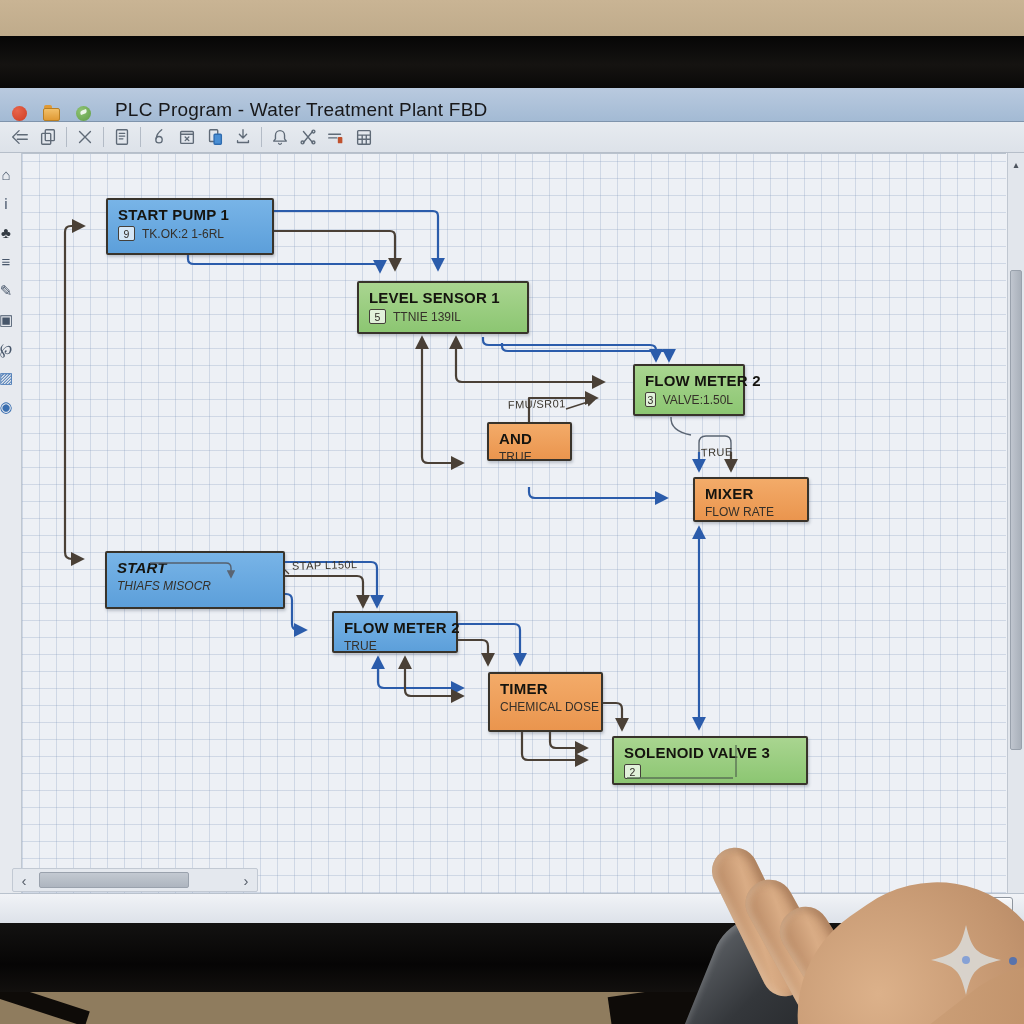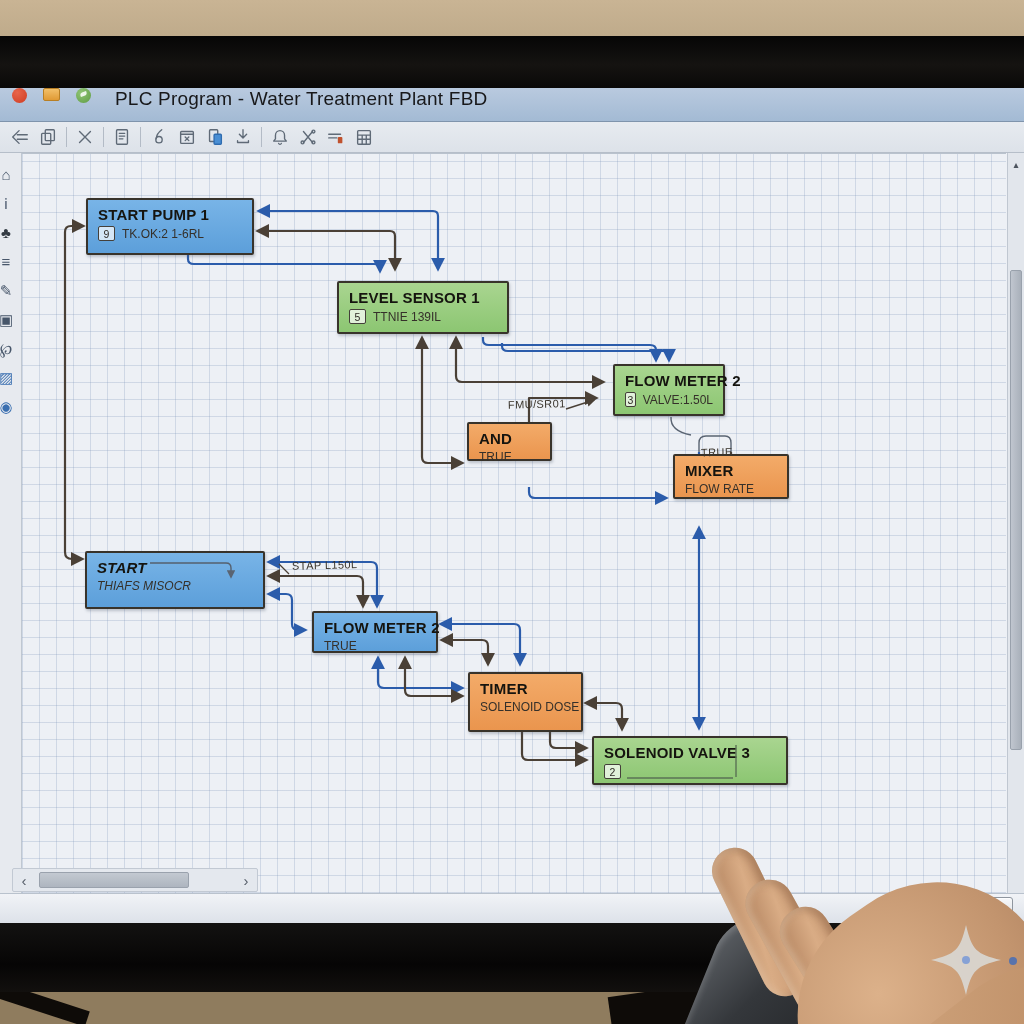--- a/index.html
+++ b/index.html
@@ -18,21 +18,21 @@
           background:linear-gradient(90deg,#8f7c5e 0 60%,#746149 66%,#3a2e22 70%,#241c15 84%,#6b5742); }
   .desk-leg { position:absolute; background:#0e0b08; z-index:3; }
   .leg1 { left:-20px; top:994px; width:110px; height:16px; transform:rotate(18deg); }
   .leg2 { left:610px; top:990px; width:100px; height:40px; transform:rotate(-8deg); }
   .leg3 { left:862px; top:996px; width:180px; height:14px; transform:rotate(12deg); }
 
   
   .screen { position:absolute; left:0; top:88px; width:1024px; height:835px; z-index:2; background:#edf0f5; }
   .titlebar { position:absolute; left:0; top:88px; width:1024px; height:34px; z-index:7;
           background:linear-gradient(180deg,#b9cadf,#a3bad4); border-bottom:1px solid #7f94ac;
-          display:flex; align-items:flex-start; }
+          display:flex; align-items:flex-end; }
   .tl-dot { width:15px; height:15px; border-radius:50%; margin-left:12px; }
   .tl-red { background:radial-gradient(circle at 35% 30%,#e8654b,#cf3c22); }
   .tl-folder { width:17px; height:13px; margin-left:16px; border-radius:2px; position:relative;
           background:linear-gradient(180deg,#f2c069,#e09a35); border:1px solid #b87f24; }
   .tl-folder::before { content:""; position:absolute; left:0; top:-4px; width:8px; height:3px;
           background:#e09a35; border-radius:2px 2px 0 0; }
   .tl-app { margin-left:16px; background:radial-gradient(circle at 35% 32%,#8fc474,#5f9c44);
           position:relative; }
   .tl-app::after { content:""; position:absolute; left:4px; top:4px; width:7px; height:4px;
           background:rgba(255,255,255,.85); border-radius:4px 1px 4px 1px; transform:rotate(-20deg); }
@@ -58,21 +58,21 @@
           background:
             repeating-linear-gradient(0deg, rgba(122,146,183,.26) 0 1px, transparent 1px 17px),
             repeating-linear-gradient(90deg, rgba(122,146,183,.26) 0 1px, transparent 1px 17px),
             #edf0f5;
           border-top:1px solid #b9c2cd; }
   svg.wires { position:absolute; left:0; top:0; width:1024px; height:1024px; z-index:3; pointer-events:none; }
   .blocks-layer { position:absolute; left:0; top:0; width:1024px; height:1024px; z-index:4; pointer-events:none; }
   .labels-layer { position:absolute; left:0; top:0; width:1024px; height:1024px; z-index:5; pointer-events:none; }
 
   .block { position:absolute; border:2px solid #38332b; border-radius:2px; padding:6px 10px 4px 10px;
-          box-shadow:1px 2px 3px rgba(70,80,100,.3); pointer-events:auto; }
+          box-shadow:1px 2px 3px rgba(70,80,100,.3); pointer-events:auto;margin-left:20px; }
   .c-blue   { background:linear-gradient(180deg,#78b4e7,#5c9fda); }
   .c-green  { background:linear-gradient(180deg,#a9d590,#8cc672); }
   .c-orange { background:linear-gradient(180deg,#f3ab69,#ea954e); }
   .b-title { font-weight:700; font-size:15px; color:#15140f; letter-spacing:.2px; white-space:nowrap; }
   .b-sub { margin-top:3px; font-size:12px; color:#35302a; display:flex; align-items:center; gap:7px; white-space:nowrap; }
   .port { display:inline-flex; align-items:center; justify-content:center; width:17px; height:15px;
           border:1.5px solid #44403a; background:rgba(255,255,255,.72); font-size:10.5px;
           color:#2f2b26; border-radius:2px; }
   .wire-label { position:absolute; font-size:11px; color:#3a352d; letter-spacing:.4px;
           transform:rotate(-1.5deg); white-space:nowrap; }
@@ -305,42 +305,42 @@
           <span class="port">3</span>
           <span>VALVE:1.50L</span>
         </div>
       </div>
       <div class="block c-orange" style="left: 467px; top: 422px; width: 85px; height: 39px;">
         <div class="b-title">AND</div>
         <div class="b-sub">
           <span>TRUE</span>
         </div>
       </div>
-      <div class="block c-orange" style="left: 673px; top: 454px; width: 116px; height: 45px;">
+      <div class="block c-orange" style="left: 673px; top: 477px; width: 116px; height: 45px;">
         <div class="b-title">MIXER</div>
         <div class="b-sub">
           <span>FLOW RATE</span>
         </div>
       </div>
       <div class="block c-blue" style="left: 85px; top: 551px; width: 180px; height: 58px; font-style: italic;">
         <div class="b-title">START</div>
         <div class="b-sub">
           <span>THIAFS MISOCR</span>
         </div>
       </div>
       <div class="block c-blue" style="left: 312px; top: 611px; width: 126px; height: 42px;">
         <div class="b-title">FLOW METER 2</div>
         <div class="b-sub">
           <span>TRUE</span>
         </div>
       </div>
       <div class="block c-orange" style="left: 468px; top: 672px; width: 115px; height: 60px;">
         <div class="b-title">TIMER</div>
         <div class="b-sub">
-          <span>SOLENOID DOSE</span>
+          <span>CHEMICAL DOSE</span>
         </div>
       </div>
       <div class="block c-green" style="left: 592px; top: 736px; width: 196px; height: 49px;">
         <div class="b-title">SOLENOID VALVE 3</div>
         <div class="b-sub">
           <span class="port">2</span>
         </div>
       </div>
     </div>
 

